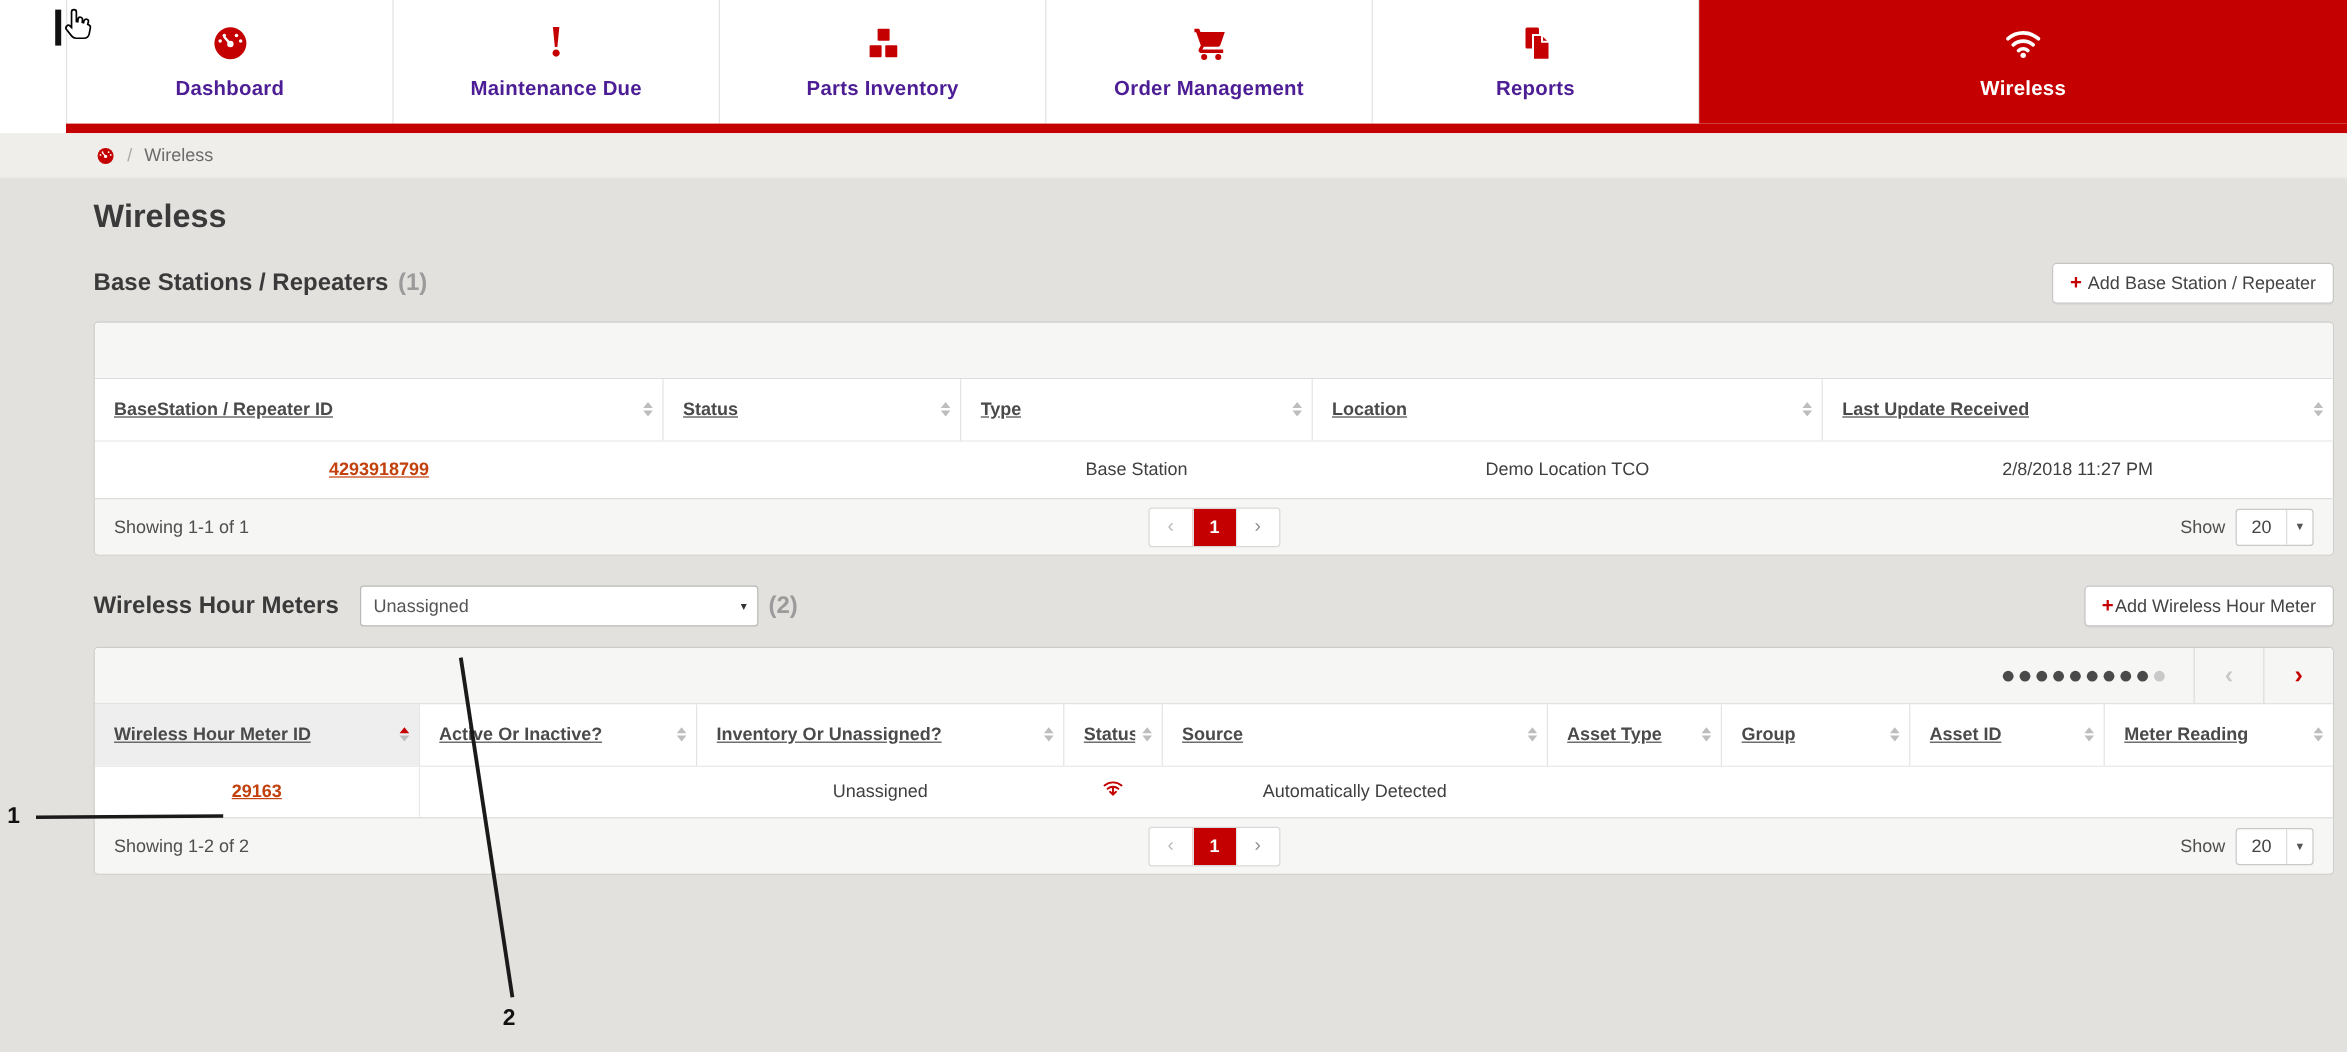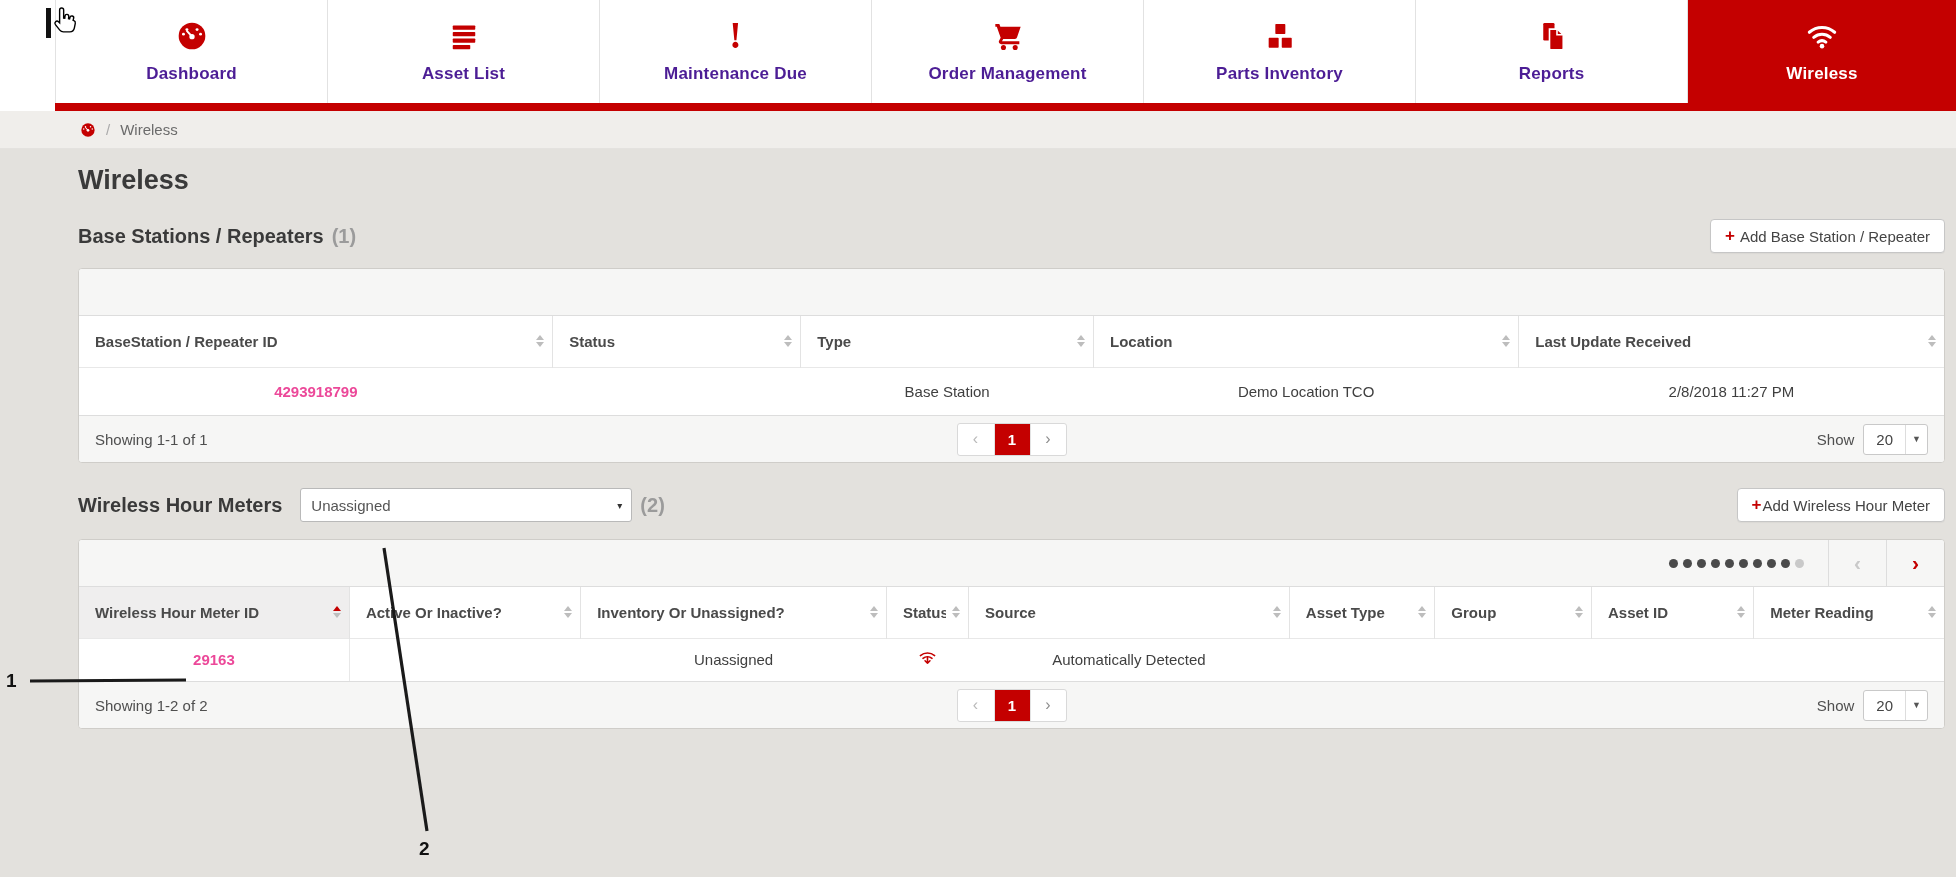--- a/index.html
+++ b/index.html
@@ -74,33 +74,33 @@
   .pg-cell.next { color:#c40000; }
   table.grid { width:100%; border-collapse:collapse; table-layout:fixed; }
   .grid th {
     height:51px; padding:0 8px 0 16px; font-size:15px; font-weight:700;
     color:#4a4a4a; text-align:left; border-right:1px solid #e3e3e3;
     background:#fff; cursor:pointer;
   }
   .grid th:last-child { border-right:none; }
   .grid th.sorted { background:#efeeee; }
   .th-flex { display:flex; align-items:center; justify-content:space-between; gap:6px; }
-  .th-label { overflow:hidden; white-space:nowrap; }
+  .th-label { overflow:hidden; white-space:nowrap;text-decoration:underline; }
   .sort { display:inline-flex; flex-direction:column; gap:2px; flex:0 0 auto; }
   .sort i { width:0; height:0; border-left:4px solid transparent; border-right:4px solid transparent; }
   .sort .up { border-bottom:5px solid #bdbdbd; }
   .sort .down { border-top:5px solid #bdbdbd; }
   .sort.asc .up { border-bottom-color:#c40000; }
   .grid td {
     height:48px; text-align:center; font-size:15px; color:#3f3f3f;
     border-top:1px solid #e8e8e8; overflow:hidden; white-space:nowrap;
   }
   .grid.hm td { height:43px; }
   .grid.hm td:first-child { border-right:1px solid #e8e8e8; }
-  a.id-link { color:#ec4899; font-weight:700; cursor:pointer; }
+  a.id-link { color:#c2410c; font-weight:700; text-decoration:underline; cursor:pointer; }
   .panel-footer {
     position:relative; height:47px; background:#f6f6f5; border-top:1px solid #ddd;
     display:flex; align-items:center; padding:0 16px; font-size:15px; color:#4f4f4f;
   }
   .pager {
     position:absolute; left:50%; transform:translateX(-50%);
     display:flex; border:1px solid #d9d9d9; border-radius:3px; overflow:hidden; background:#fff;
   }
   .pager .p-cell {
     width:36px; height:31px; display:flex; align-items:center; justify-content:center;
@@ -143,54 +143,43 @@
           <circle cx="5.6" cy="10.6" r="1.1" fill="#fff"></circle>
           <circle cx="8.2" cy="7.2" r="1.1" fill="#fff"></circle>
           <circle cx="15.8" cy="7.2" r="1.1" fill="#fff"></circle>
           <circle cx="18.4" cy="10.6" r="1.1" fill="#fff"></circle>
         </svg>
     </span>
     <span class="tab-label">Dashboard</span>
   </div>
   <div class="nav-tab">
     <span class="tab-icon">
-      <svg width="30" height="30" viewBox="0 0 24 24" fill="currentColor">
-          <rect x="3" y="3.5" width="18" height="3.4" rx="0.6"></rect>
-          <rect x="3" y="8.7" width="18" height="3.4" rx="0.6"></rect>
-          <rect x="3" y="13.9" width="18" height="3.4" rx="0.6"></rect>
-          <rect x="3" y="19.1" width="14" height="3.4" rx="0.6"></rect>
+        <span class="excl">!</span>
+      </span>
+    <span class="tab-label">Maintenance Due</span>
+  </div>
+  <div class="nav-tab">
+    <span class="tab-icon">
+      <svg width="32" height="32" viewBox="0 0 24 24" fill="currentColor" stroke="#fff" stroke-width="1">
+          <rect x="8" y="2.5" width="8.5" height="8.5" rx="1"></rect>
+          <rect x="3" y="12.8" width="8.5" height="8.5" rx="1"></rect>
+          <rect x="12.8" y="12.8" width="8.5" height="8.5" rx="1"></rect>
         </svg>
     </span>
-    <span class="tab-label">Asset List</span>
-  </div>
-  <div class="nav-tab">
-    <span class="tab-icon">
-        <span class="excl">!</span>
-      </span>
-    <span class="tab-label">Maintenance Due</span>
+    <span class="tab-label">Parts Inventory</span>
   </div>
   <div class="nav-tab">
     <span class="tab-icon">
       <svg width="32" height="32" viewBox="0 0 24 24" fill="currentColor">
           <path d="M2.5 3h3l.8 2h15.2l-2.7 8a1.7 1.7 0 0 1-1.6 1.2H8.4l-.9 1.8h13v2.1H6.8c-1.3 0-2.1-1.4-1.5-2.5l1.2-2.2L3.6 5.1H2.5z"></path>
           <circle cx="8.6" cy="20.6" r="1.9"></circle>
           <circle cx="17.4" cy="20.6" r="1.9"></circle>
         </svg>
     </span>
     <span class="tab-label">Order Management</span>
-  </div>
-  <div class="nav-tab">
-    <span class="tab-icon">
-      <svg width="32" height="32" viewBox="0 0 24 24" fill="currentColor" stroke="#fff" stroke-width="1">
-          <rect x="8" y="2.5" width="8.5" height="8.5" rx="1"></rect>
-          <rect x="3" y="12.8" width="8.5" height="8.5" rx="1"></rect>
-          <rect x="12.8" y="12.8" width="8.5" height="8.5" rx="1"></rect>
-        </svg>
-    </span>
-    <span class="tab-label">Parts Inventory</span>
   </div>
   <div class="nav-tab">
     <span class="tab-icon">
       <svg width="30" height="30" viewBox="0 0 24 24">
           <rect x="5" y="1.5" width="9" height="14" rx="1" fill="currentColor"></rect>
           <path d="M10 6.5h6.3L21 11v11a1 1 0 0 1-1 1H11a1 1 0 0 1-1-1z" fill="currentColor" stroke="#fff" stroke-width="1.3"></path>
           <path d="M16 6.5V11h5" fill="none" stroke="#fff" stroke-width="1.3"></path>
         </svg>
     </span>
     <span class="tab-label">Reports</span>

